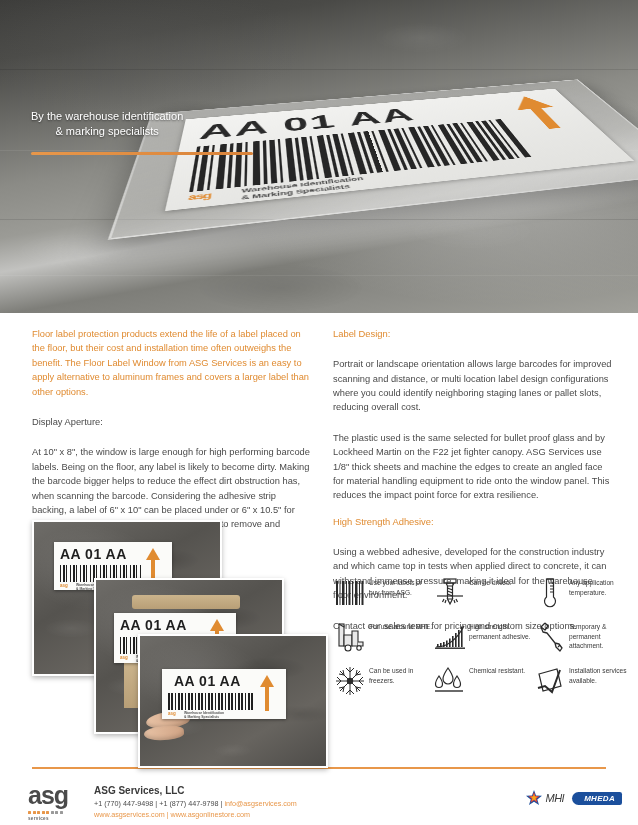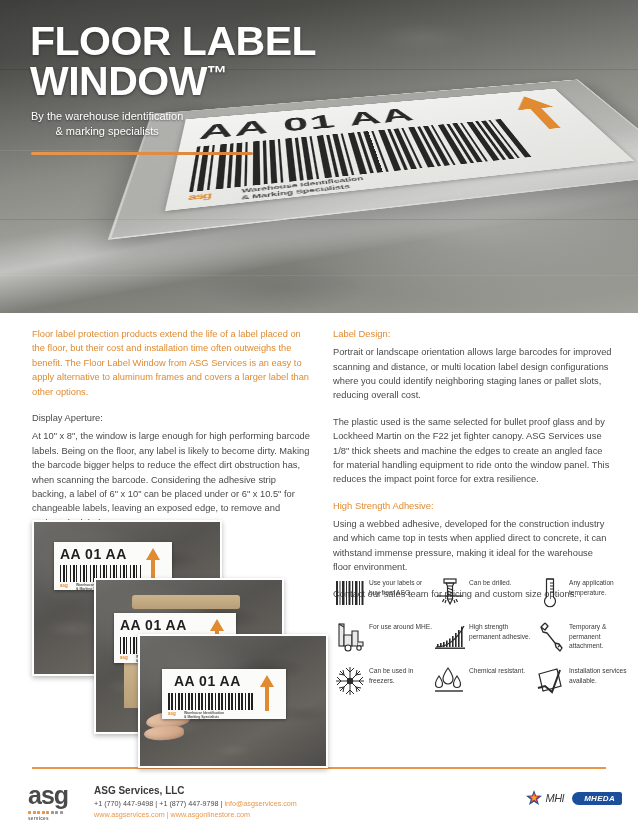--- a/index.html
+++ b/index.html
@@ -88,21 +88,21 @@
   .hero-rule{position:absolute;left:31px;top:152px;width:222px;height:3px;
      background:linear-gradient(90deg,#e8974a,#d9833a);border-radius:2px;}
 
   
   .content{position:absolute;left:0;top:313px;width:520px;height:440px;}
   .col-left{position:absolute;left:32px;top:14px;width:280px;}
   .col-right{position:absolute;left:333px;top:14px;width:280px;}
 
   .p-orange{color:#e08b31;font-size:9.3px;line-height:1.55;margin:0 0 12px 0;}
   .h-orange{color:#e08b31;font-size:9.4px;line-height:1.5;margin:0;font-weight:400;}
-  .p-body{color:#4a4a4a;font-size:9.3px;line-height:1.55;margin:4px 0 12px 0;}
+  .p-body{color:#4a4a4a;font-size:9.3px;line-height:1.55;margin:16px 0 12px 0;}
   .p-body.tight{margin-bottom:0;}
 
   
   .photos{position:absolute;left:32px;top:207px;width:292px;height:245px;}
   .ph{position:absolute;border:2px solid #fff;box-shadow:0 2px 5px rgba(0,0,0,.28);overflow:hidden;
     background:
       radial-gradient(ellipse 50% 40% at 30% 30%, rgba(255,255,255,.10), transparent 70%),
       linear-gradient(150deg,#6e6c68,#55534f 40%,#67645f 70%,#4e4c49);
   }
   .ph .mot{position:absolute;inset:0;opacity:.55;
@@ -176,26 +176,20 @@
           <div class="sub">
             <span>Warehouse Identification</span><br>
             <span>&amp; Marking Specialists</span>
           </div>
           <div class="arrow"></div>
           <div class="arrow-stem"></div>
         </div>
       </div>
     </div>
 
-    <div class="hero-title">
-      <span>FLOOR LABEL</span>
-      <span class="l2">
-        <span>WINDOW</span><sup>™</sup>
-      </span>
-    </div>
     <div class="hero-sub">
       <span>By the warehouse identification</span><br>
       <span>&amp; marking specialists</span>
     </div>
     <div class="hero-rule"></div>
   </div>
 
   <div class="content">
 
     <div class="col-left">

